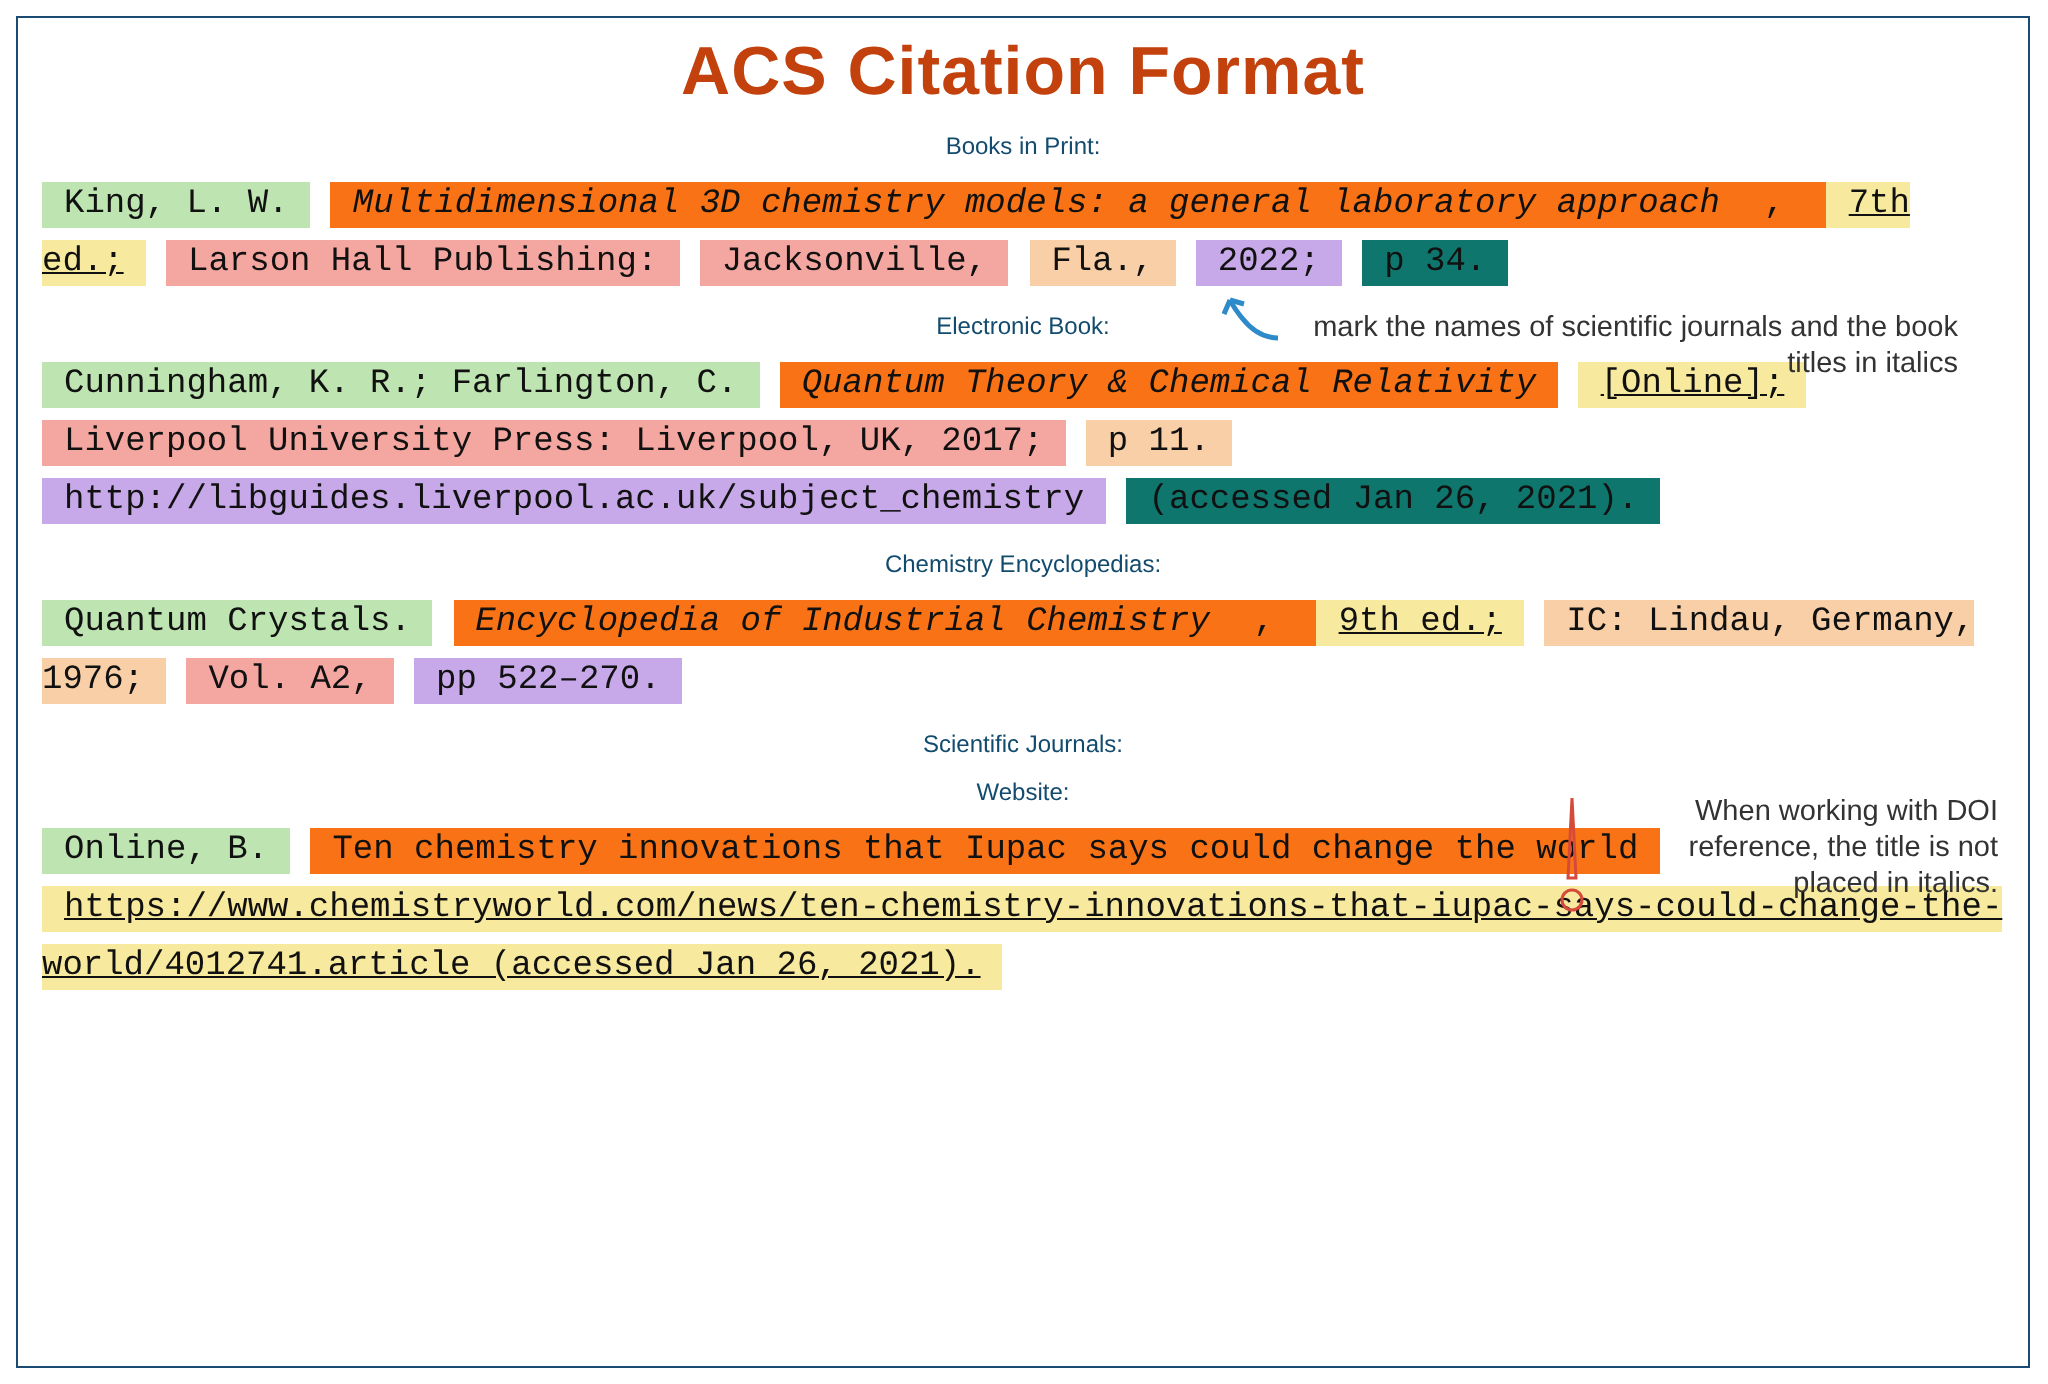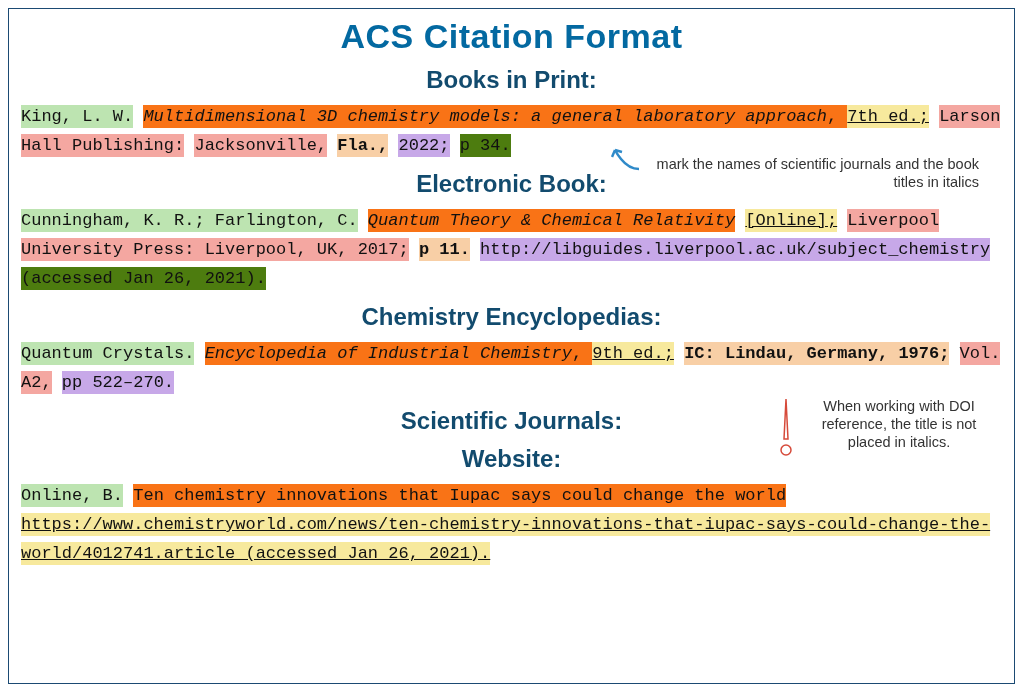--- a/index.html
+++ b/index.html
@@ -16,57 +16,57 @@
     width: 1007px; height: 676px;
     border: 1px solid #1b4a73;
     background: #fff;
     overflow: hidden;
   }
   .content {
     padding: 8px 12px 12px 12px;
   }
   h1 {
     text-align: center;
-    color: #0369a1;
+    color: #c2410c;
     font-weight: 900;
     font-size: 34px;
     letter-spacing: 0.5px;
     margin-bottom: 2px;
   }
   h2 {
     text-align: center;
     color: #124b6e;
-    font-weight: 700;
-    font-size: 24px;
+    font-weight: 400;
+    font-size: 12px;
     margin-top: 10px;
     margin-bottom: 8px;
   }
   .cite {
     font-family: "Courier New", Courier, monospace;
     font-size: 17px;
     line-height: 29px;
     color: #111;
     word-break: break-word;
   }
-  .cite span { padding: 2px 0; }
+  .cite span { padding: 2px 11px; }
   .hl-green  { background: #bde4b1; }
   .hl-blue   { background: #f97316; }
   .hl-yellow { background: #f7e99d; text-decoration: underline; }
   .hl-red    { background: #f4a7a1; }
-  .hl-orange { background: #f8cfa6; font-weight: bold; }
+  .hl-orange { background: #f8cfa6; }
   .hl-purple { background: #c7a8e8; }
-  .hl-teal   { background: #4d7c0f; }
+  .hl-teal   { background: #0f766e; }
   .ital { font-style: italic; }
 
   .annot {
     position: absolute;
     font-size: 14.5px;
     color: #333;
     line-height: 18px;
-    text-align: center;
+    text-align: right;
   }
   .annot-italics {
     top: 146px;
     left: 630px;
     width: 340px;
     text-align: right;
   }
   .arrow {
     position: absolute;
     top: 138px;

